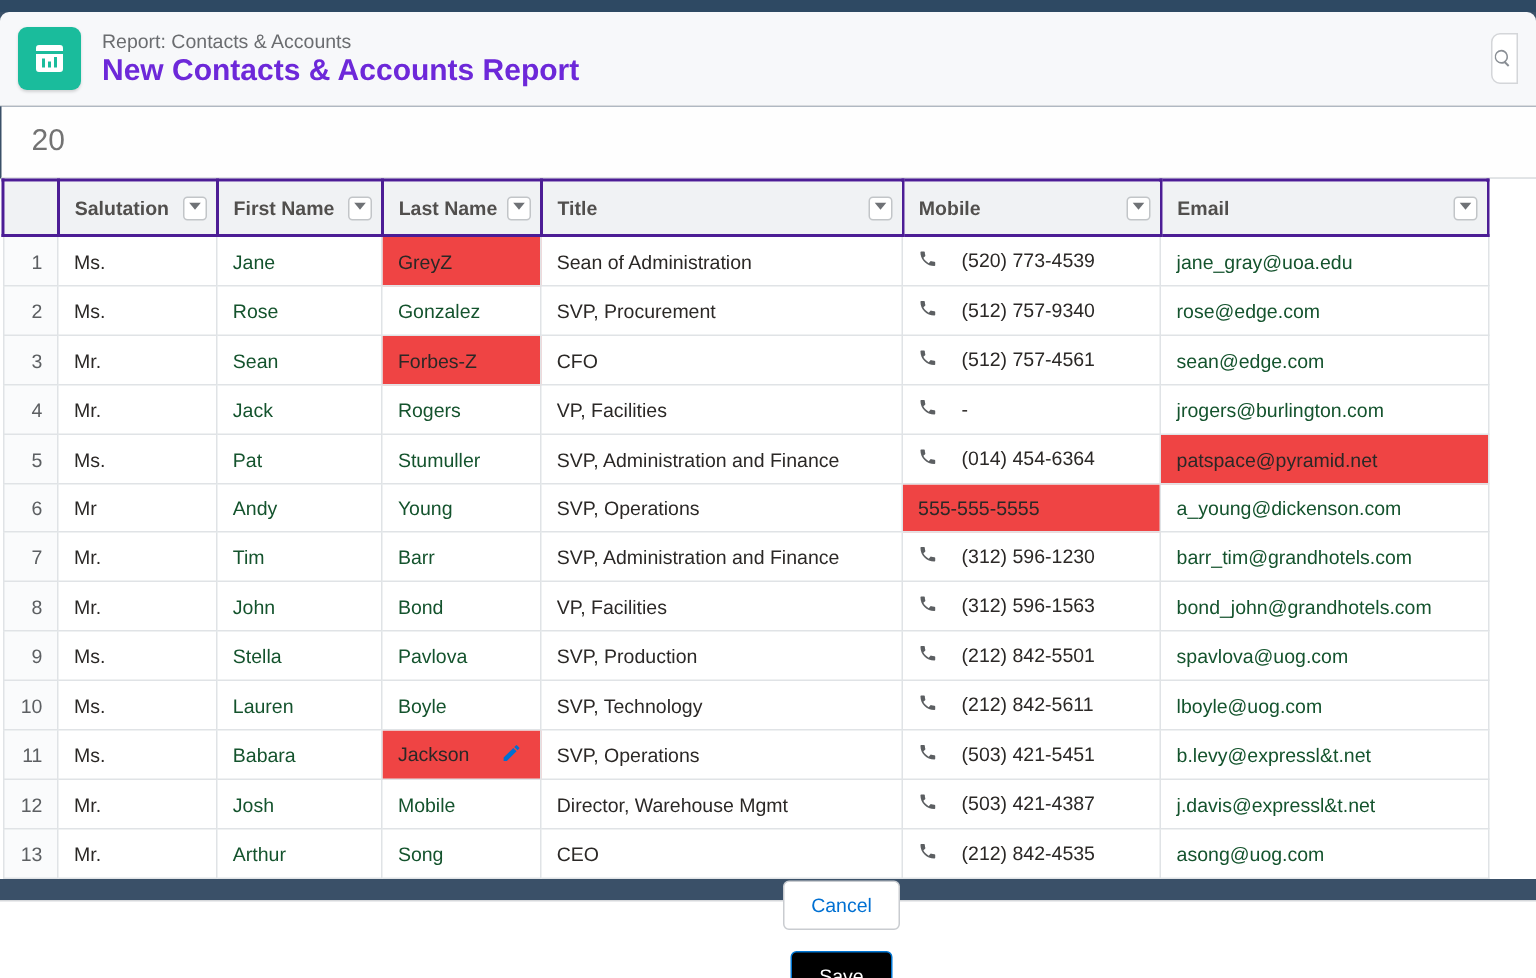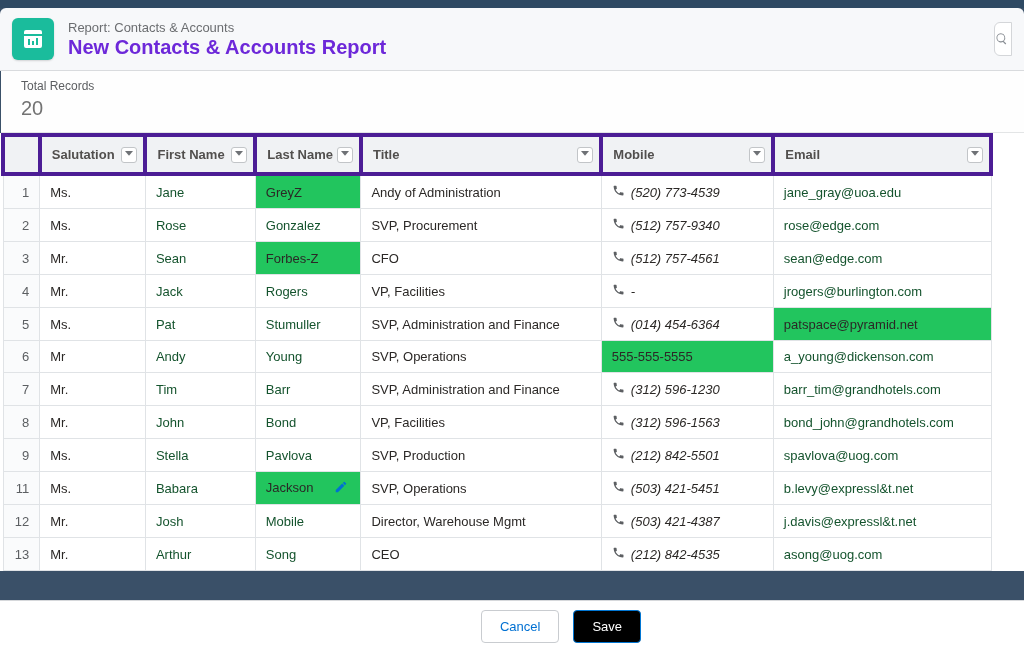--- a/index.html
+++ b/index.html
@@ -20,48 +20,49 @@
   .hdr-text h1 { font-size:20px; margin:1px 0 0 0; font-weight:700; color:#6d28d9;}
   .search-stub { margin-left:auto; height:34px; width:18px; border:1px solid #d4d6d9; background:#fff; border-radius:6px 0 0 6px; display:flex; align-items:center; justify-content:flex-end; padding-right:2px;}
   .search-stub svg { width:14px; height:14px; fill:#8a8f95;}
   .summary { background:#fefefe; padding:8px 20px 12px; border-bottom:1px solid #e3e5e6; margin:0 0 0 1px;}
   .summary .label { font-size:12px; color:#5c5e61; }
   .summary .val { font-size:20px; color:#737373; font-weight:400; margin-top:4px;}
   .table-wrap { background:#fff; padding:0 0 0 1px; }
   table { border-collapse:collapse; width:992px; }
   thead th {
     background:#f0f2f4; font-weight:700; font-size:13px; color:#514f4d;
-    text-align:left; padding:10px 10px; border:4px solid #4c1d95;
+    text-align:left; padding:10px 10px; border:2px solid #4c1d95;
     position:relative;
   }
   thead th.rownum { width:34px; }
   .filter-icon {
     position:absolute; right:6px; top:50%; transform:translateY(-50%);
     width:16px; height:16px; border:1px solid #c2c5c8; border-radius:3px; background:#fff;
     display:flex; align-items:center; justify-content:center; cursor:pointer;
   }
   .filter-icon svg { width:8px; height:8px; fill:#6f7276;}
   tbody td {
     font-size:13px; color:#2b2826; padding:8px 10px; border:1px solid #e0e3e6;
     background:#fff;
     white-space:nowrap;
   }
   tbody td.rownum { text-align:right; color:#5c5f62; background:#fafbfc;}
   tbody td a.link, tbody td span.link { color:#14532d; text-decoration:none; cursor:pointer;}
-  tbody td.highlight { background:#22c55e;margin-top:24px; }
-  .phone { display:flex; align-items:flex-end; gap:6px;font-style:italic; }
+  tbody td.highlight { background:#ef4444;margin-top:24px; }
+  .phone { display:flex; align-items:flex-start; gap:16px; }
   .phone svg { width:13px; height:13px; fill:#5c5f62; }
   .edit-pencil { float:right; width:16px; height:16px; }
   .edit-pencil svg { width:14px; height:14px; fill:#0070d2; }
 
   .footer {
     position:absolute; bottom:0; left:0; right:0; height:52px;
     background:#fff; border-top:1px solid #d6d8db;
     display:flex; align-items:center; justify-content:center; gap:14px;
     padding-left:98px;  
+    flex-direction:column;
   }
   .btn {
     font-size:13px; padding:8px 18px; border-radius:4px; cursor:pointer;
     border:1px solid #c9ccd0; background:#fff; color:#0070d2;
   }
   .btn.primary { background:#000000; color:#fff; border-color:#0176d3;}
 </style>
 </head>
 <body>
 <div class="frame">
@@ -79,21 +80,20 @@
     <h1>New Contacts &amp; Accounts Report</h1>
   </div>
   <div class="search-stub">
     <svg viewBox="0 0 24 24">
           <path d="M10 2a8 8 0 015.29 13.71l4 4-1.58 1.58-4-4A8 8 0 1110 2zm0 2a6 6 0 100 12 6 6 0 000-12z"></path>
         </svg>
   </div>
 </div>
 
 <div class="summary">
-  <div class="label">Total Records</div>
   <div class="val">20</div>
 </div>
 
 <div class="table-wrap">
   <table>
     <colgroup>
       <col style="width:34px">
       <col style="width:102px">
       <col style="width:106px">
       <col style="width:102px">
@@ -153,21 +153,21 @@
               </span>
         </th>
       </tr>
     </thead>
     <tbody id="tbody">
           <tr>
             <td class="rownum">1</td>
             <td>Ms.</td>
             <td><span class="link">Jane</span></td>
             <td class="highlight"><span>GreyZ</span></td>
-            <td>Andy of Administration</td>
+            <td>Sean of Administration</td>
             <td>
               <span class="phone">
                 <span><svg viewBox="0 0 24 24">
                     <path d="M6.6 10.8c1.4 2.8 3.8 5.1 6.6 6.6l2.2-2.2c.3-.3.7-.4 1-.2 1.2.4 2.5.6 3.8.6.6 0 1 .4 1 1V20c0 .6-.4 1-1 1C10.6 21 3 13.4 3 4c0-.6.4-1 1-1h3.4c.6 0 1 .4 1 1 0 1.3.2 2.6.6 3.8.1.3 0 .8-.2 1l-2.2 2z"></path>
                   </svg></span>
                 <span>(520) 773-4539</span>
               </span>
             </td>
             <td><span class="link">jane_gray@uoa.edu</span></td>
           </tr>
@@ -286,20 +286,36 @@
               <span class="phone">
                 <span><svg viewBox="0 0 24 24">
                     <path d="M6.6 10.8c1.4 2.8 3.8 5.1 6.6 6.6l2.2-2.2c.3-.3.7-.4 1-.2 1.2.4 2.5.6 3.8.6.6 0 1 .4 1 1V20c0 .6-.4 1-1 1C10.6 21 3 13.4 3 4c0-.6.4-1 1-1h3.4c.6 0 1 .4 1 1 0 1.3.2 2.6.6 3.8.1.3 0 .8-.2 1l-2.2 2z"></path>
                   </svg></span>
                 <span>(212) 842-5501</span>
               </span>
             </td>
             <td><span class="link">spavlova@uog.com</span></td>
           </tr>
           <tr>
+            <td class="rownum">10</td>
+            <td>Ms.</td>
+            <td><span class="link">Lauren</span></td>
+            <td><span class="link">Boyle</span></td>
+            <td>SVP, Technology</td>
+            <td>
+              <span class="phone">
+                <span><svg viewBox="0 0 24 24">
+                    <path d="M6.6 10.8c1.4 2.8 3.8 5.1 6.6 6.6l2.2-2.2c.3-.3.7-.4 1-.2 1.2.4 2.5.6 3.8.6.6 0 1 .4 1 1V20c0 .6-.4 1-1 1C10.6 21 3 13.4 3 4c0-.6.4-1 1-1h3.4c.6 0 1 .4 1 1 0 1.3.2 2.6.6 3.8.1.3 0 .8-.2 1l-2.2 2z"></path>
+                  </svg></span>
+                <span>(212) 842-5611</span>
+              </span>
+            </td>
+            <td><span class="link">lboyle@uog.com</span></td>
+          </tr>
+          <tr>
             <td class="rownum">11</td>
             <td>Ms.</td>
             <td><span class="link">Babara</span></td>
             <td class="highlight"><span>Jackson</span><span class="edit-pencil"><svg viewBox="0 0 24 24">
                   <path d="M3 17.25V21h3.75L17.81 9.94l-3.75-3.75L3 17.25zM20.71 7.04a1 1 0 000-1.41l-2.34-2.34a1 1 0 00-1.41 0l-1.83 1.83 3.75 3.75 1.83-1.83z"></path>
                 </svg></span></td>
             <td>SVP, Operations</td>
             <td>
               <span class="phone">
                 <span><svg viewBox="0 0 24 24">

